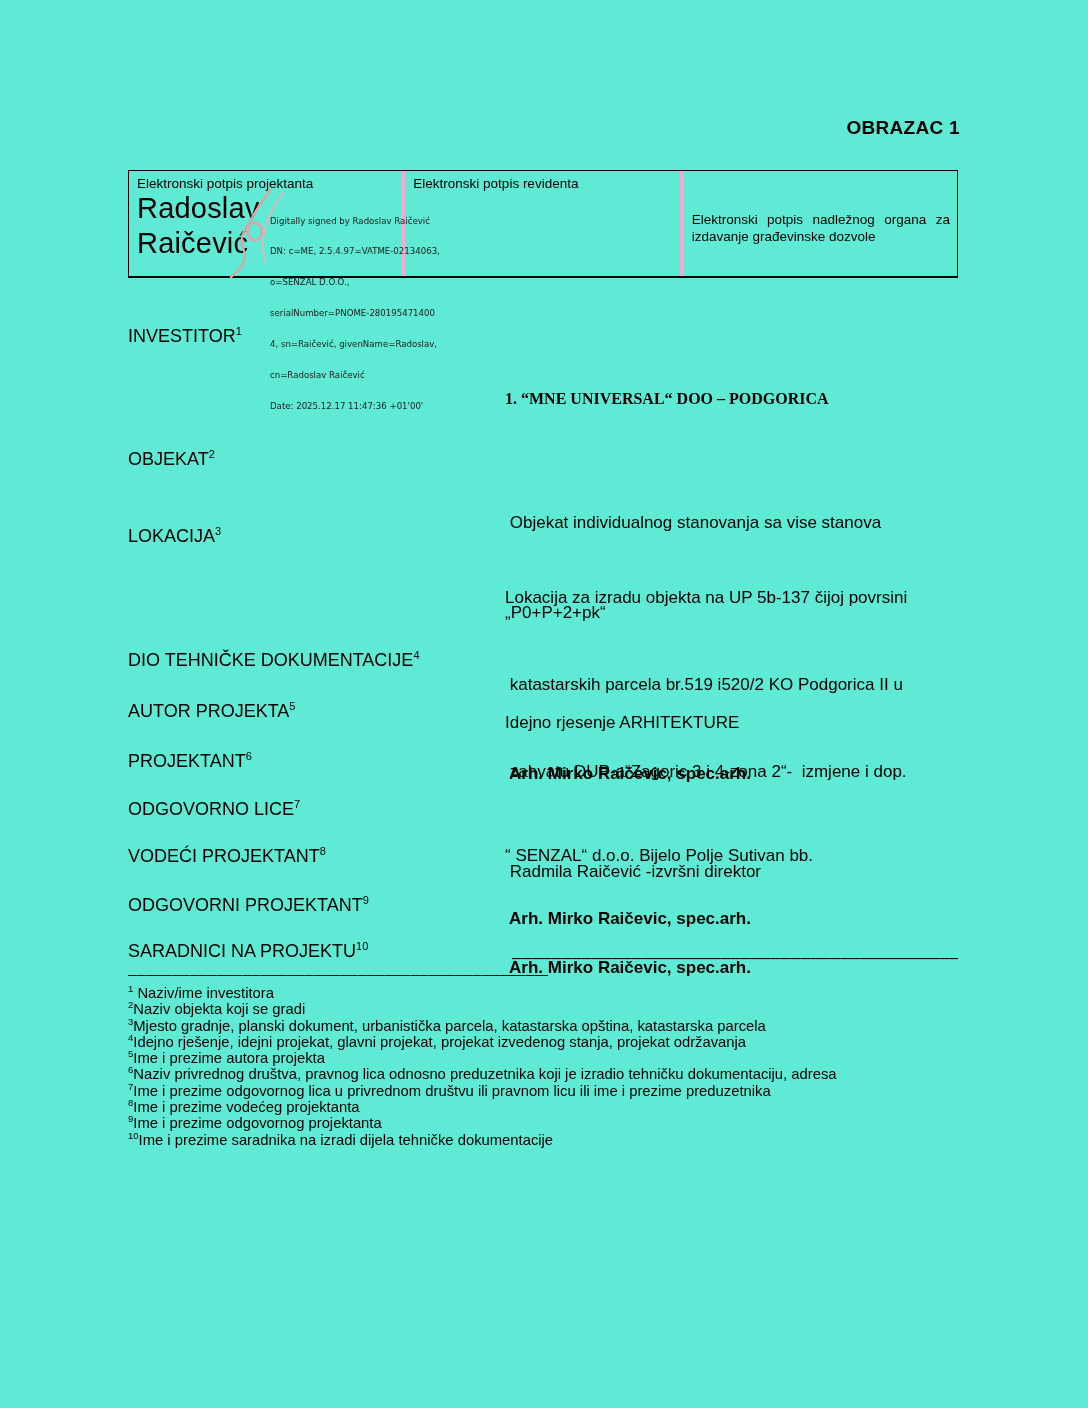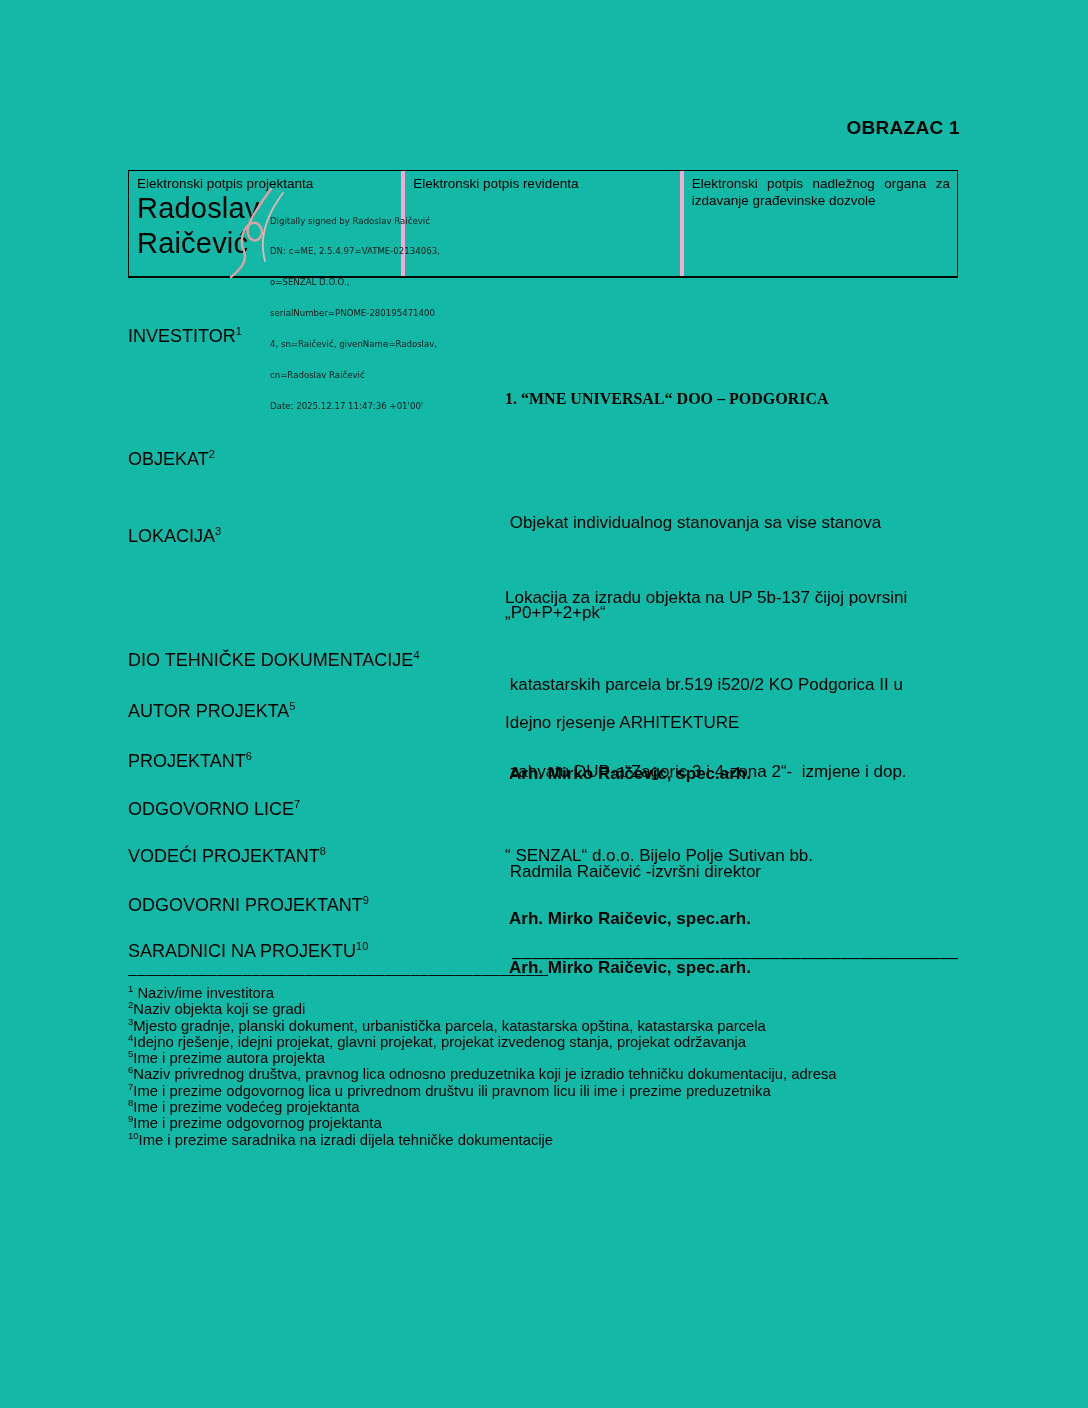--- a/index.html
+++ b/index.html
@@ -1,19 +1,19 @@
 <!DOCTYPE html>
 <html><head>
 <meta charset="utf-8">
 <style>
   html,body{margin:0;padding:0;background:#fff;}
   .page{
     position:relative;
     width:1088px;height:1408px;
-    background:#14b8a6;
+    background:#5eead4;
     font-family:"Liberation Sans", sans-serif;
     color:#000;
     overflow:hidden;
   }
   .form-code{
     position:absolute;top:117px;right:128px;
     font-size:19px;font-weight:bold;letter-spacing:.3px;
   }
   
   .sig-table{
@@ -25,21 +25,21 @@
     box-sizing:border-box;
   }
   .sig-cell{
     box-sizing:border-box;
     border-right:4px solid #f9a8d4;
     padding:4px 7px 0 8px;
     font-size:13.5px;line-height:17px;
   }
   .sig-cell.c1{width:277px;position:relative;}
   .sig-cell.c2{width:279px;}
-  .sig-cell.c3{width:274px;border-right:none;text-align:justify;}
+  .sig-cell.c3{width:274px;border-right:none;text-align:justify;margin-top:36px;}
   .sig-name{
     position:absolute;left:8px;top:20px;
     font-size:29px;line-height:35px;font-weight:400;
     letter-spacing:.2px;
   }
   .sig-mark{
     position:absolute;left:98px;top:16px;z-index:1;
   }
   .sig-details{
     position:absolute;left:141px;top:24px;z-index:2;

